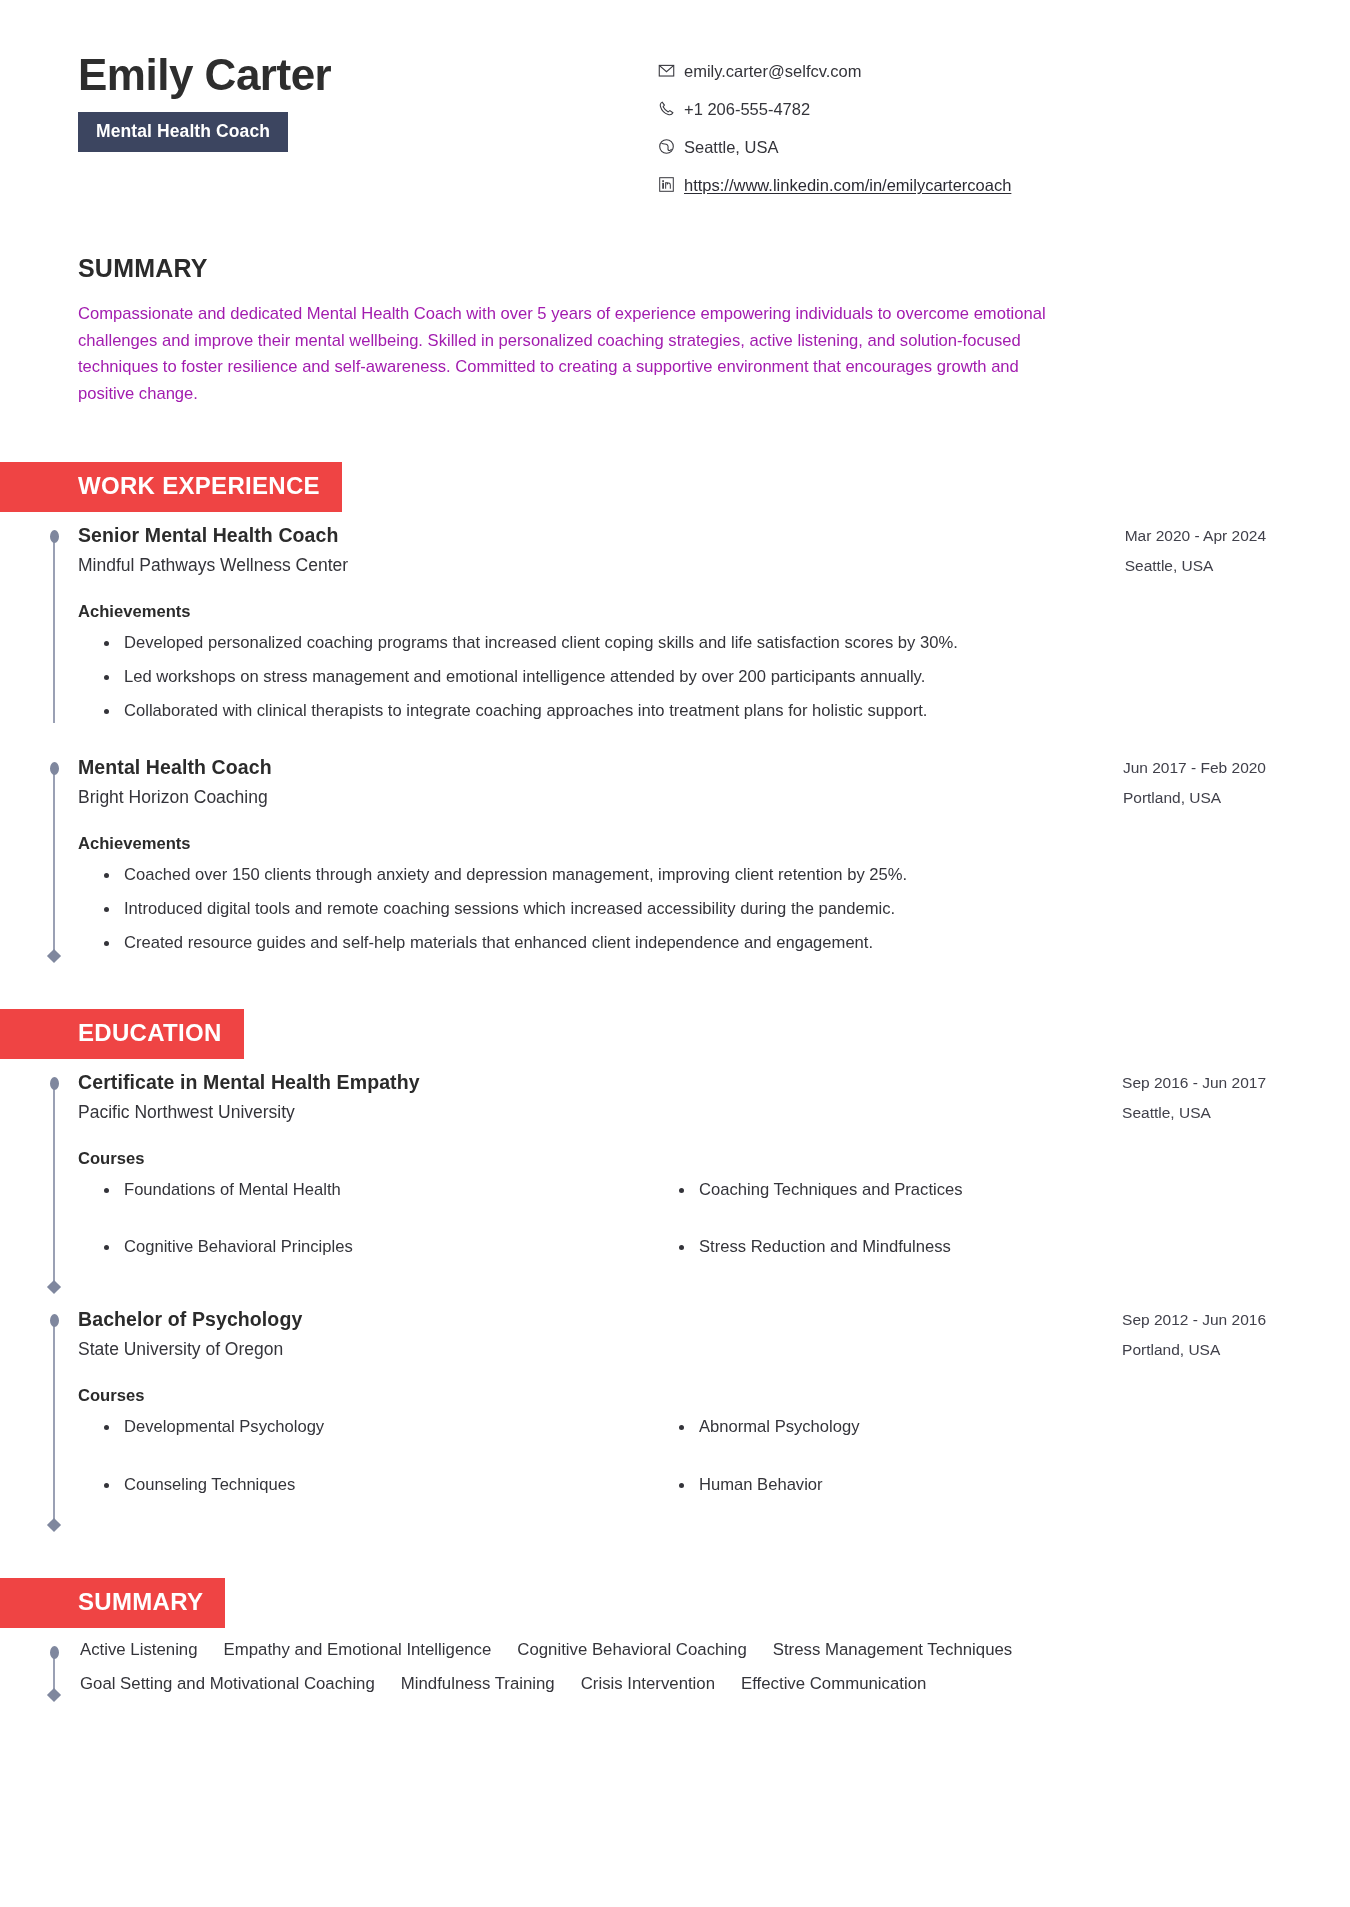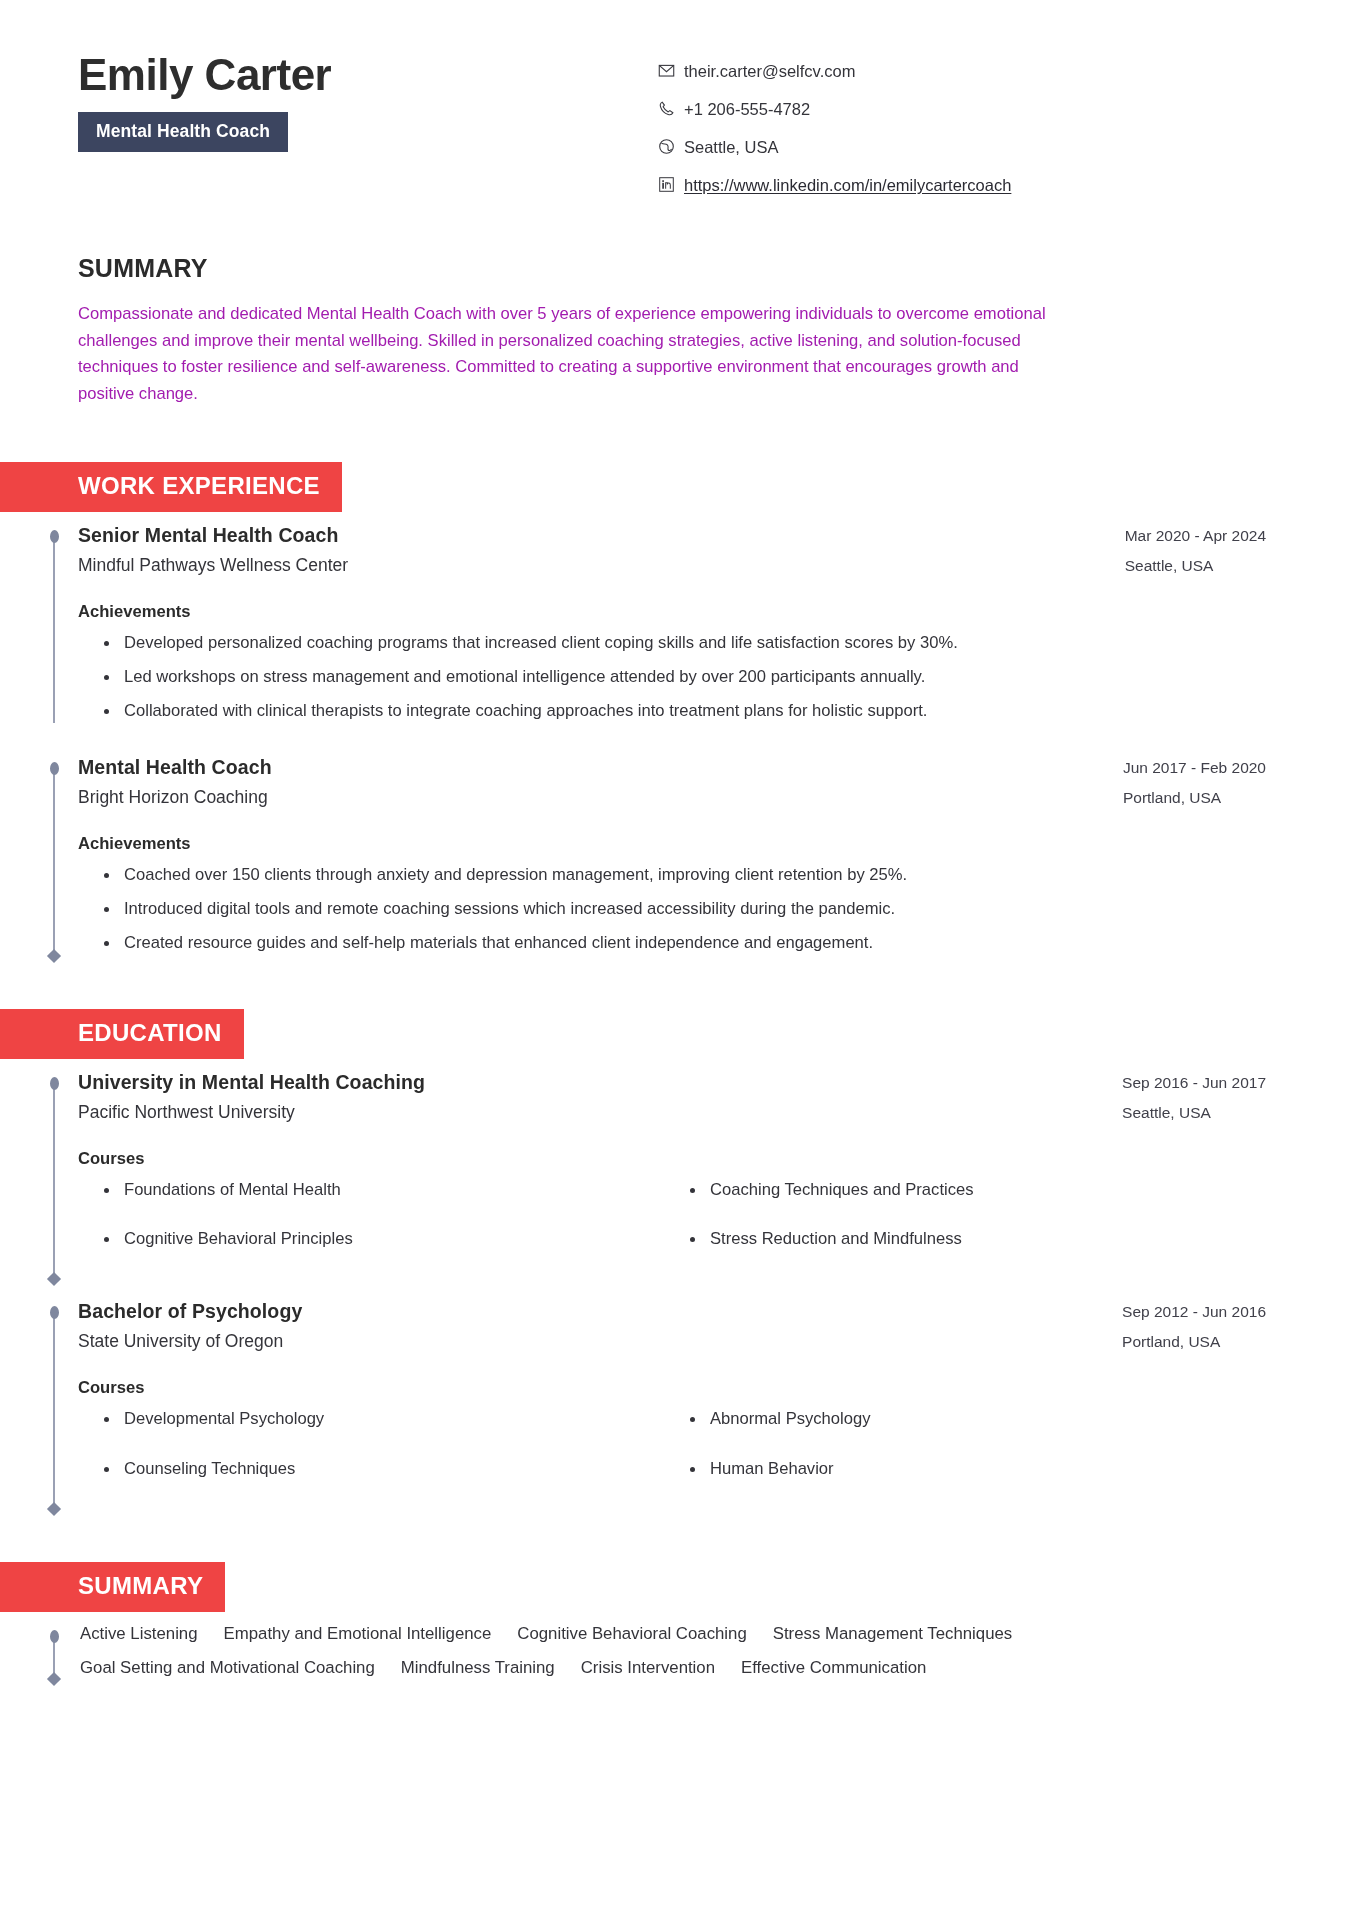--- a/index.html
+++ b/index.html
@@ -189,20 +189,21 @@
   }
   .entry-spacer { height: 22px; }
 
   
   .courses-grid {
     display: grid;
     grid-template-columns: 1fr 1fr;
     column-gap: 30px;
     row-gap: 0;
     padding: 0 0 0 46px;
+    gap: 8px;
   }
   .courses-grid .course {
     position: relative;
     font-size: 16.6px;
     line-height: 1.38;
     color: #34343a;
     margin-bottom: 27px;
   }
   .courses-grid .course:before {
     content: "";
@@ -241,21 +242,21 @@
     </div>
     <div class="header-right">
 
       <div class="contact-row">
         <span class="contact-icon">
           <svg width="17" height="17" viewBox="0 0 20 20" fill="none" stroke="currentColor" stroke-width="1.3">
             <rect x="1.5" y="4" width="17" height="12.5"></rect>
             <path d="M1.5 4 L10 11.5 L18.5 4"></path>
           </svg>
         </span>
-        <span class="contact-text">their.carter@selfcv.com</span>
+        <span class="contact-text">emily.carter@selfcv.com</span>
       </div>
 
       <div class="contact-row">
         <span class="contact-icon">
           <svg width="17" height="17" viewBox="0 0 20 20" fill="none" stroke="currentColor" stroke-width="1.3" stroke-linecap="round">
             <path d="M5 2.5 C3 3.5 2.2 5.5 3 8 C4.2 11.8 8.2 15.8 12 17 C14.5 17.8 16.5 17 17.5 15 L14 12.5 L12 14 C10 13 7 10 6 8 L7.5 6 Z"></path>
           </svg>
         </span>
         <span class="contact-text">+1 206-555-4782</span>
       </div>
@@ -352,21 +353,21 @@
   <div class="entries">
 
     <div class="entry">
       <div class="rail">
         <span class="line"></span>
         <span class="dot"></span>
         <span class="diamond"></span>
       </div>
       <div class="entry-head">
         <div class="entry-head-left">
-          <div class="entry-title">University in Mental Health Coaching</div>
+          <div class="entry-title">Certificate in Mental Health Empathy</div>
           <div class="entry-org">Pacific Northwest University</div>
         </div>
         <div class="entry-head-right">
           <div class="entry-date">Sep 2016 - Jun 2017</div>
           <div class="entry-loc">Seattle, USA</div>
         </div>
       </div>
       <div class="sub-label">Courses</div>
       <div class="courses-grid">
         <div class="course">Foundations of Mental Health</div>

